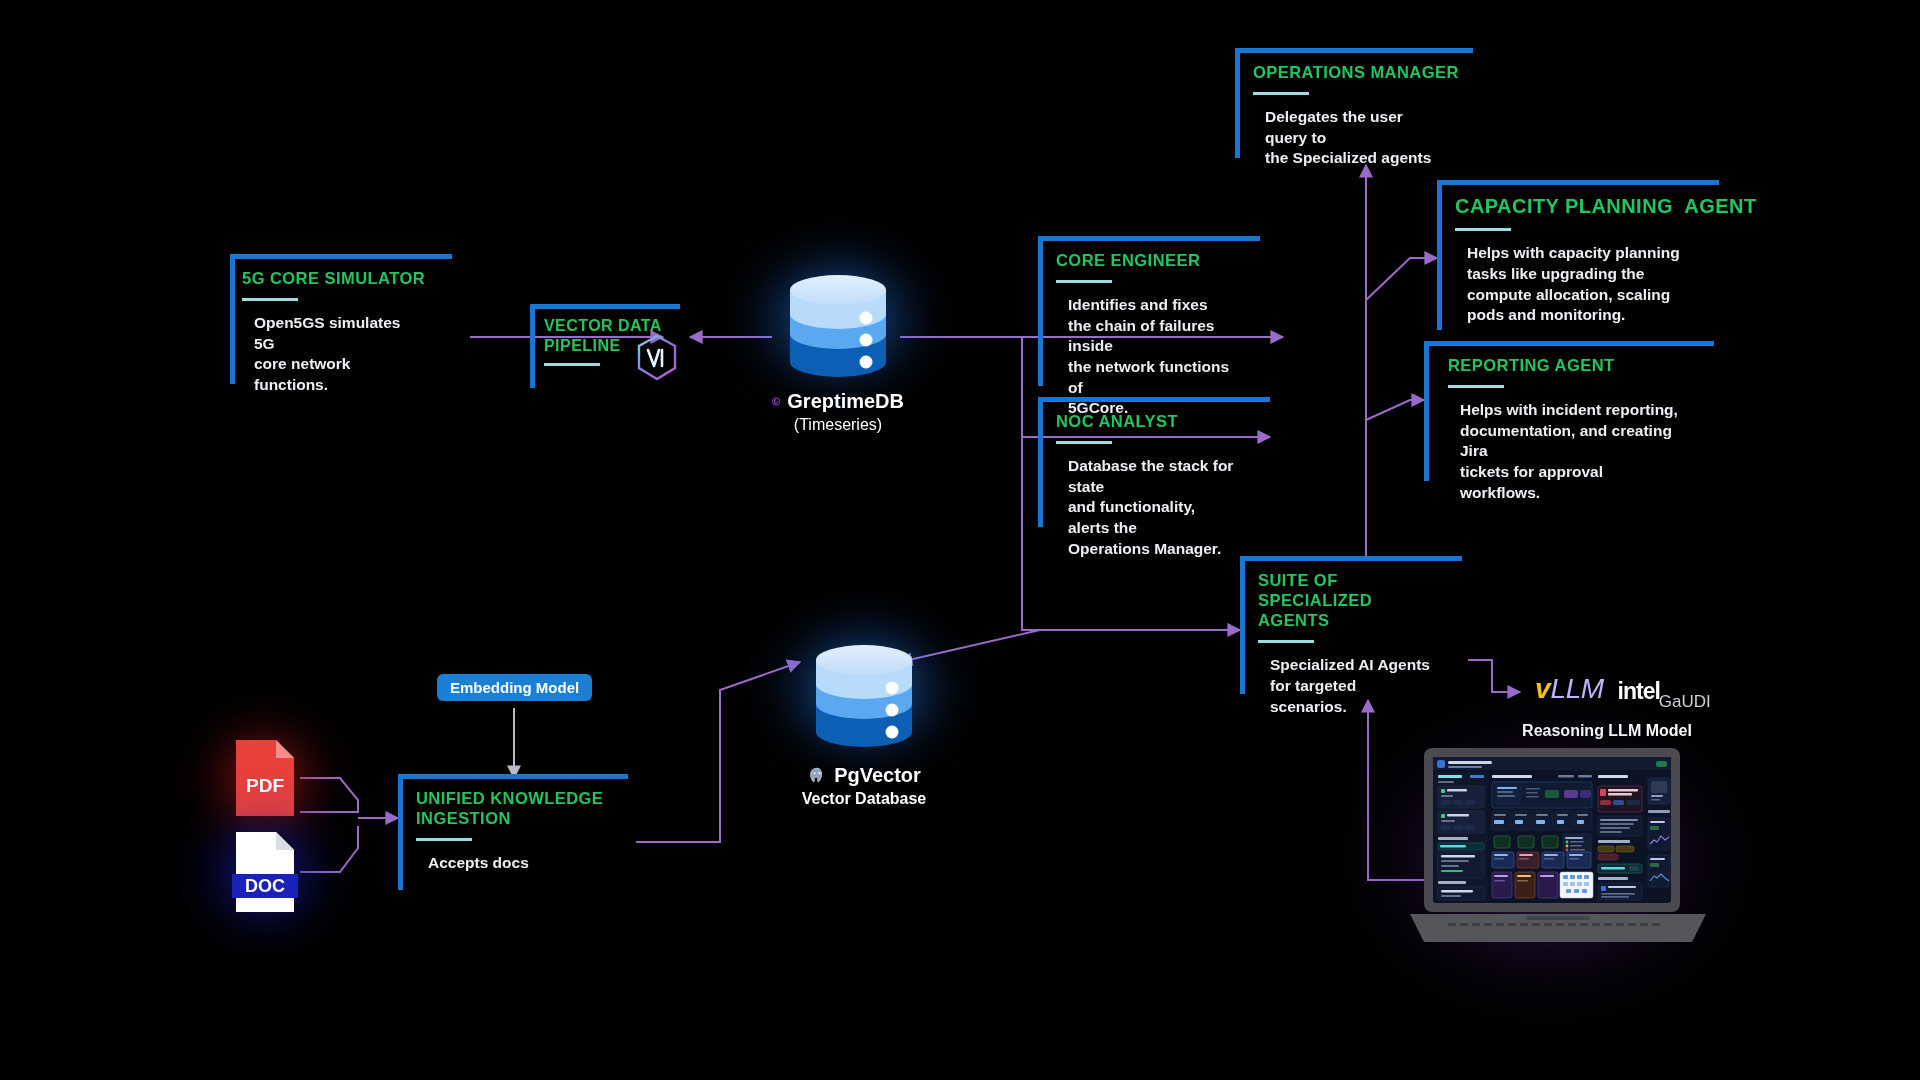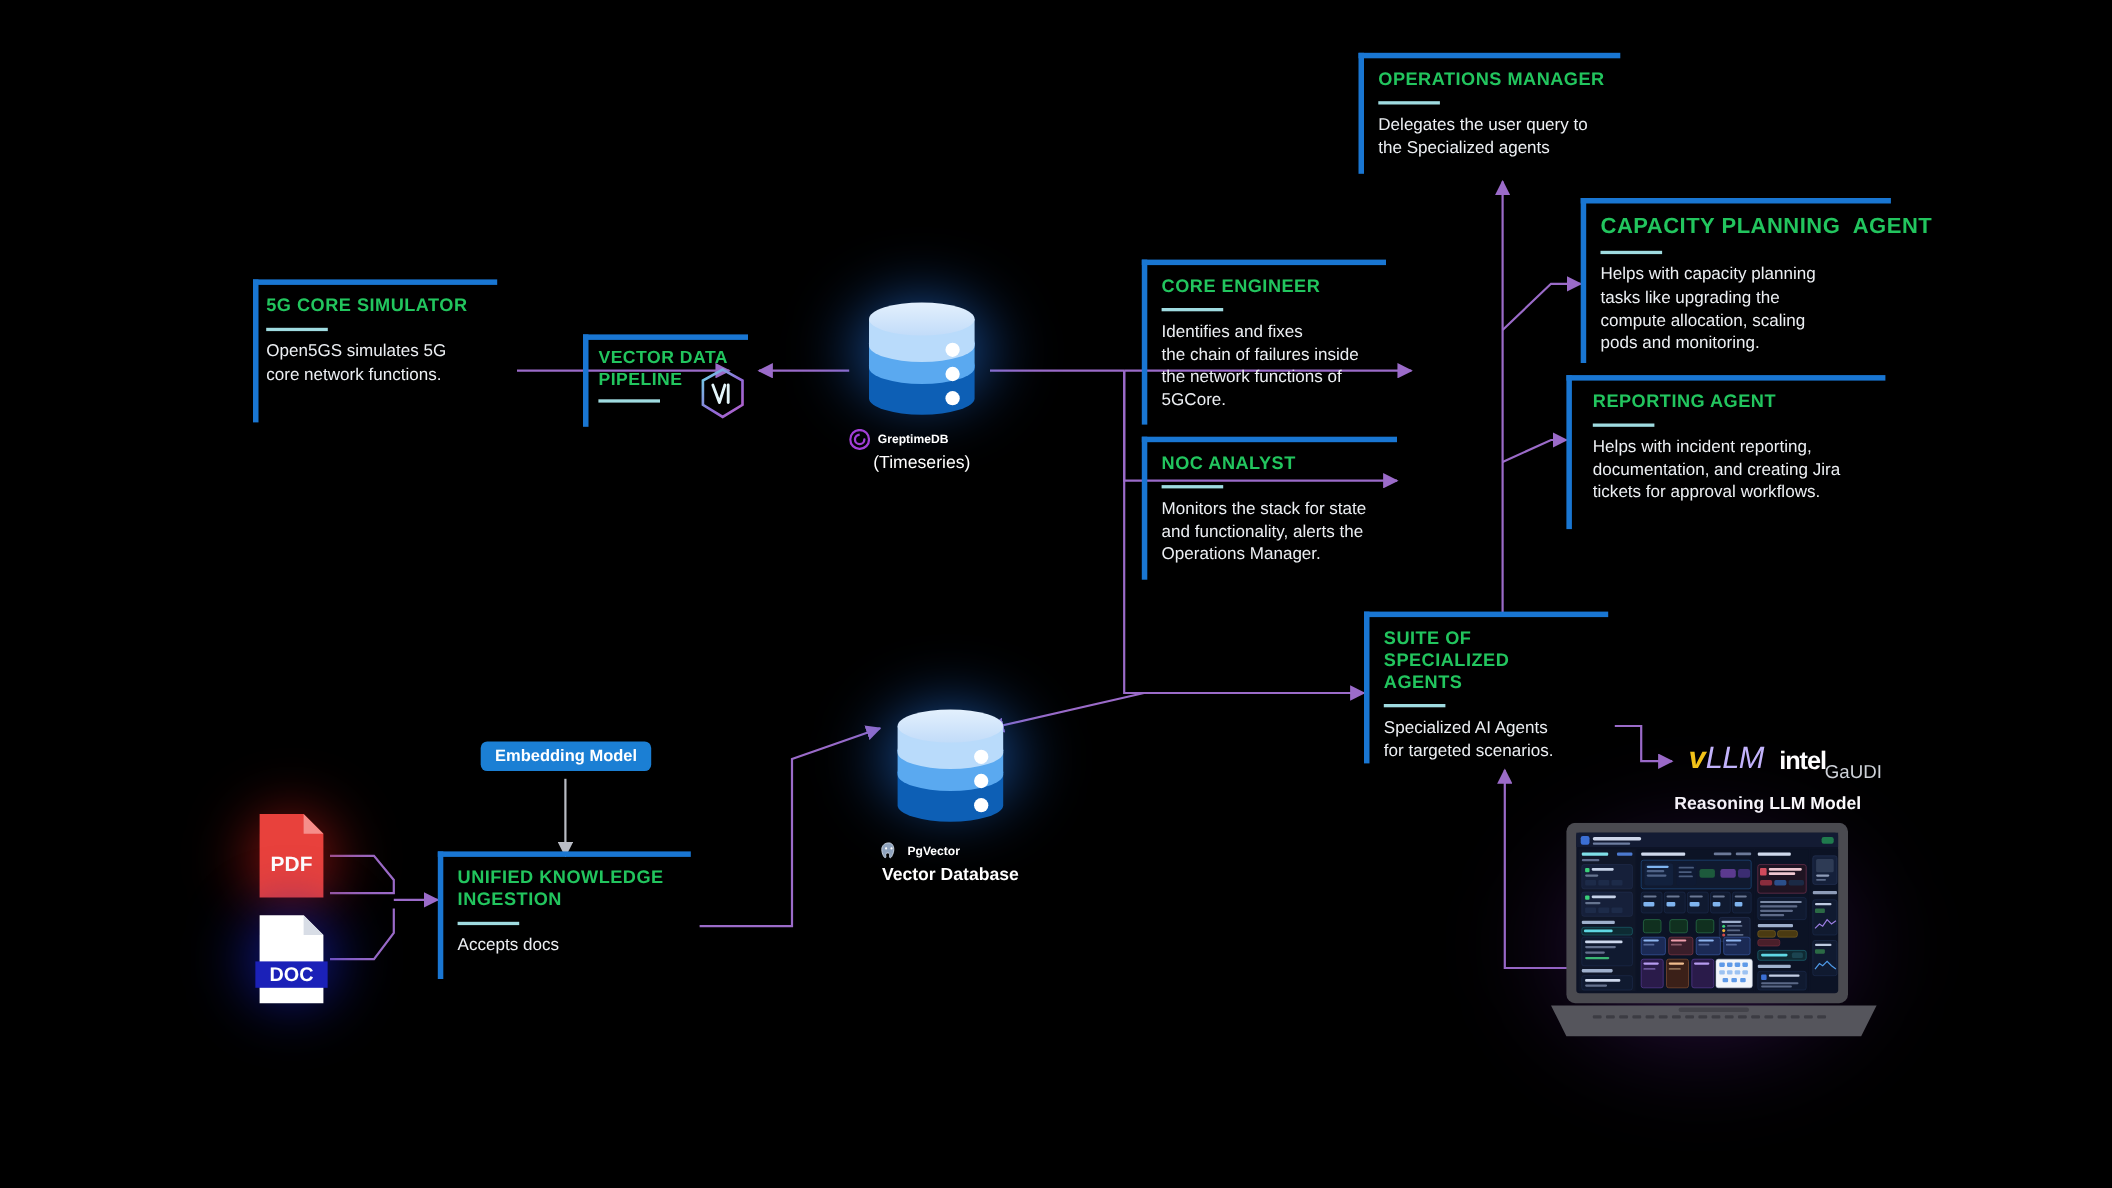--- a/index.html
+++ b/index.html
@@ -13,29 +13,29 @@
 
   
   .card{position:absolute;box-sizing:border-box;padding:14px 18px 16px 18px;}
   .card .frame-top{position:absolute;left:0;top:0;height:5px;background:#1976d2;}
   .card .frame-left{position:absolute;left:0;top:0;width:5px;background:#1976d2;}
   .card h3{
     margin:0;font-size:16.5px;font-weight:bold;letter-spacing:.45px;
     color:#22c55e;line-height:1.22;white-space:pre;
   }
   .card .rule{width:56px;height:3px;background:#9fdbe0;margin:10px 0 9px 0;}
-  .card p{margin:0;font-size:15.5px;line-height:1.33;color:#eceff3;font-weight:400;}
+  .card p{margin:12px;font-size:15.5px;line-height:1.33;color:#eceff3;font-weight:700;}
 
   
   .dbwrap{position:absolute;}
   .dbglow{position:absolute;border-radius:50%;filter:blur(26px);
           background:radial-gradient(ellipse at center,rgba(56,150,255,.85) 0%,rgba(30,110,230,.42) 42%,rgba(0,0,0,0) 72%);}
   .db{position:absolute;}
   .dblabel{position:absolute;text-align:center;width:100%;}
-  .dblabel .l1{font-size:11px;font-weight:bold;white-space:nowrap;display:flex;align-items:center;gap:7px;}
+  .dblabel .l1{font-size:20px;font-weight:bold;white-space:nowrap;display:flex;align-items:center;justify-content:center;gap:7px;}
   .dblabel .l2{font-size:16px;font-weight:bold;margin-top:3px;white-space:nowrap;}
   .dblabel .l2.reg{font-weight:400;}
 
   
   .pill{position:absolute;background:#1b7fd4;color:#fff;font-size:15px;font-weight:bold;
         padding:5px 13px;border-radius:6px;white-space:nowrap;}
   .caption{position:absolute;font-size:16px;font-weight:bold;color:#fff;white-space:nowrap;text-align:center;}
 
   
   .fileicon{position:absolute;width:66px;height:84px;}
@@ -177,21 +177,21 @@
 the chain of failures inside
 the network functions of
 5GCore.</p>
   </div>
 
   <div class="card" style="left:1038px;top:397px;width:232px;height:130px;">
     <div class="frame-top" style="width:232px;"></div>
     <div class="frame-left" style="height:130px;"></div>
     <h3>NOC ANALYST</h3>
     <div class="rule"></div>
-    <p style="white-space:pre-line;">Monitors the stack for state
+    <p style="white-space:pre-line;">Database the stack for state
 and functionality, alerts the
 Operations Manager.</p>
   </div>
 
   <div class="card" style="left:1235px;top:48px;width:238px;height:110px;">
     <div class="frame-top" style="width:238px;"></div>
     <div class="frame-left" style="height:110px;"></div>
     <h3>OPERATIONS MANAGER</h3>
     <div class="rule"></div>
     <p style="white-space:pre-line;">Delegates the user query to

